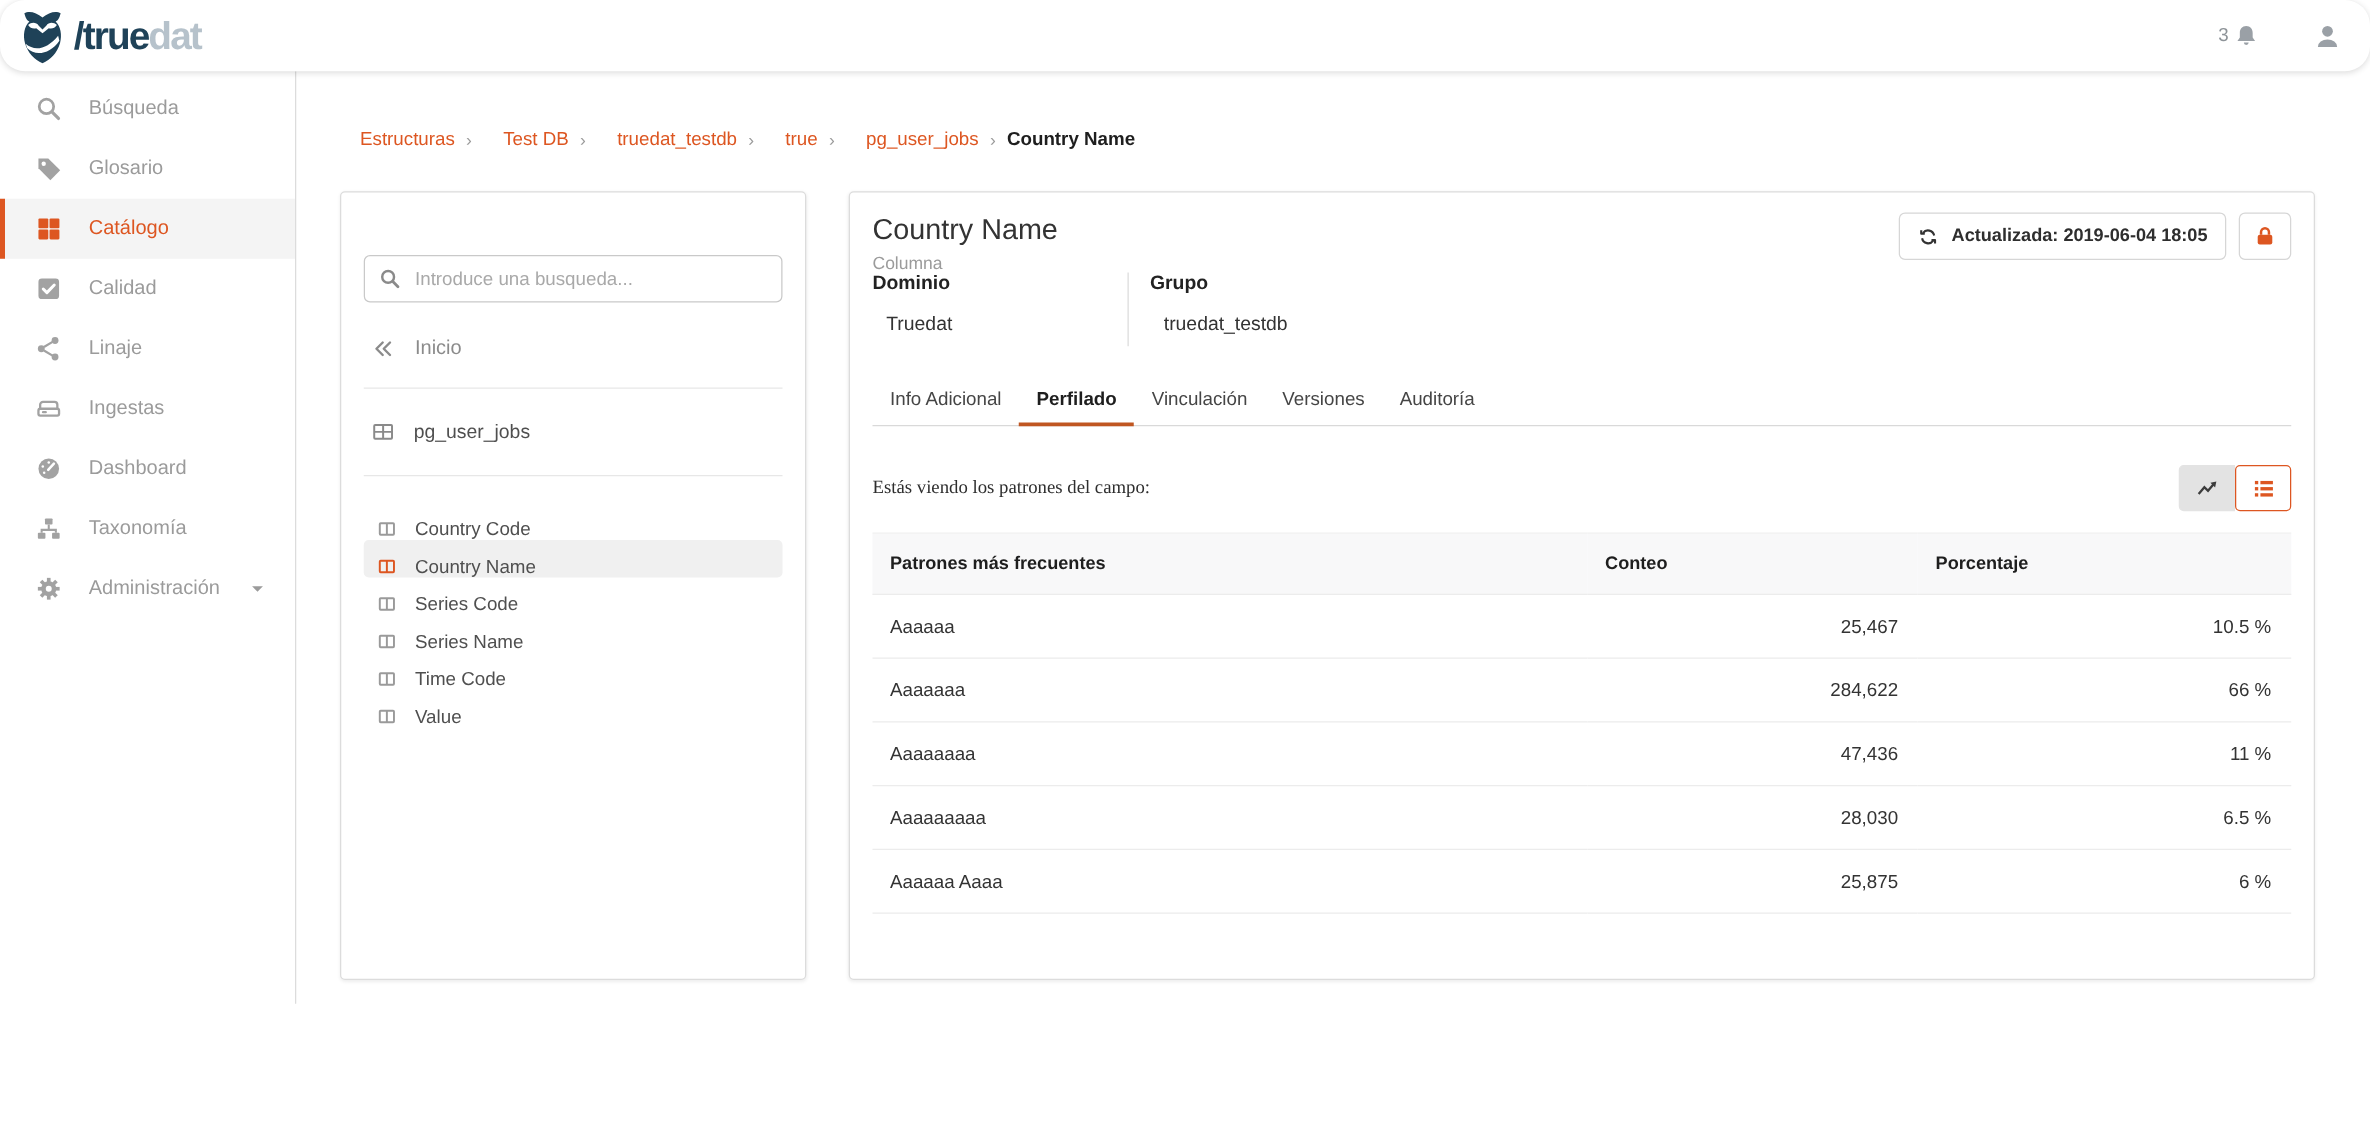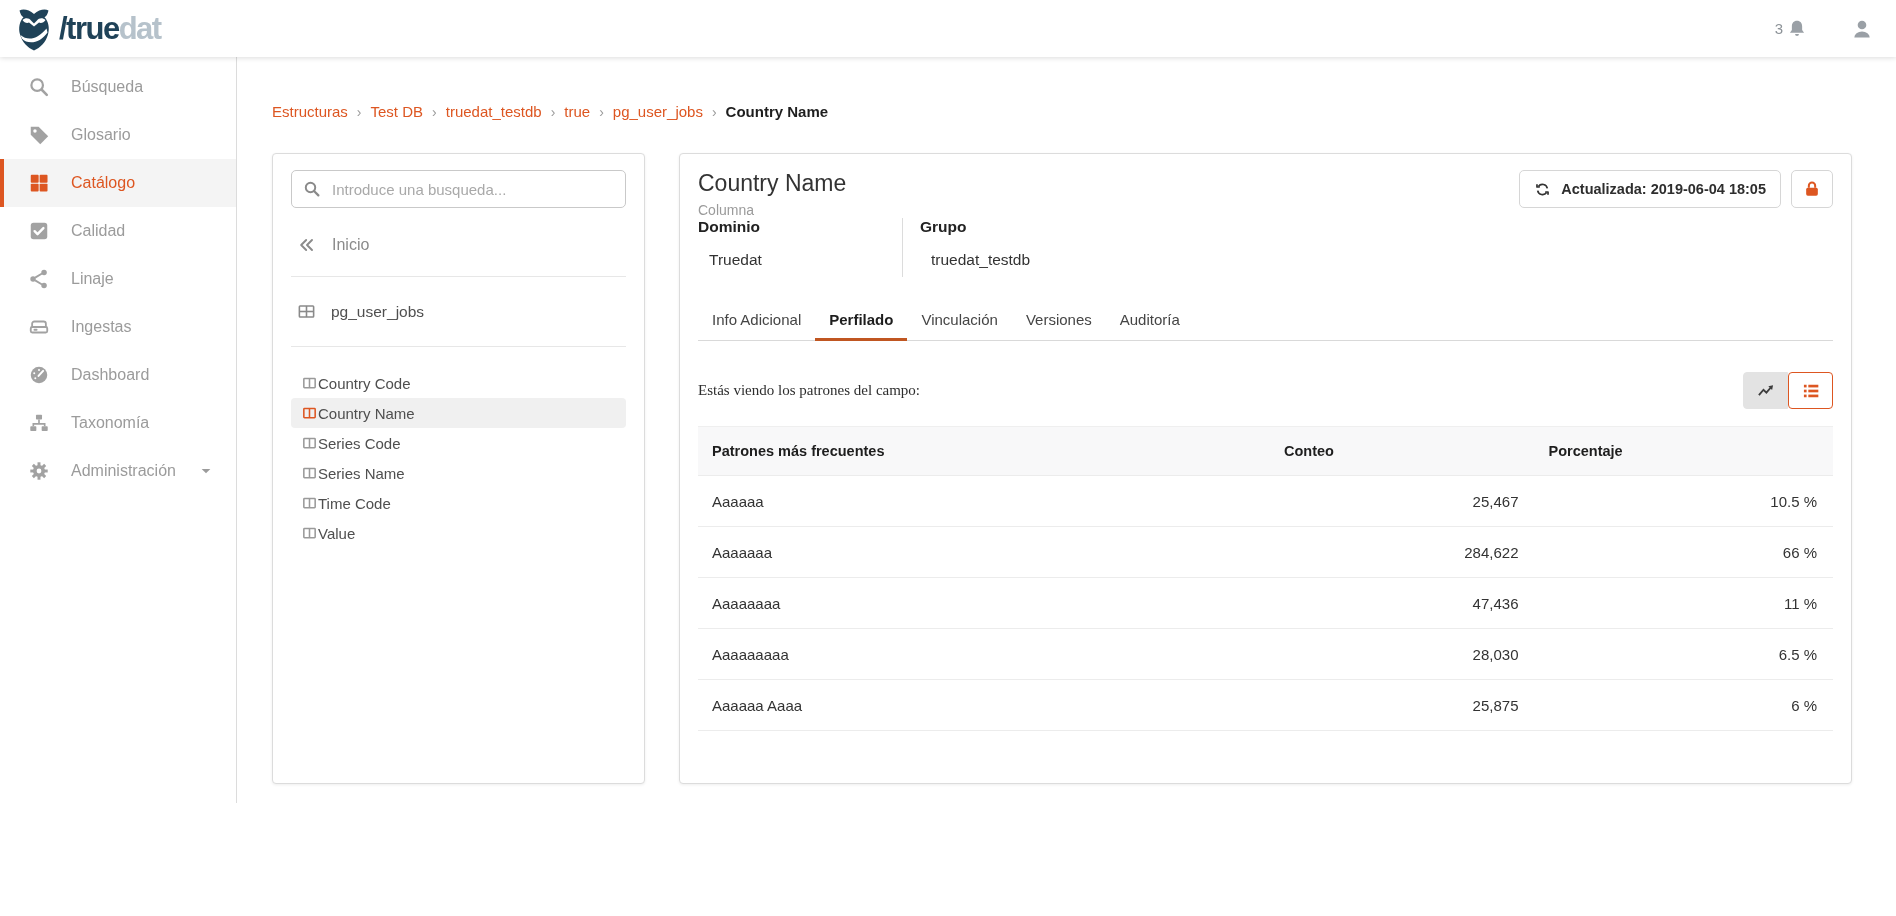--- a/index.html
+++ b/index.html
@@ -8,20 +8,21 @@
     font-family: "Liberation Sans", "DejaVu Sans", sans-serif;
     background:#ffffff; color:#333; overflow:hidden;
   }
   svg { display:block; }
 
   
   .topbar{
     height:57px; display:flex; align-items:center;
     padding:0 22px 0 14px; background:#fff; position:relative; z-index:20;
     box-shadow:0 1px 5px rgba(0,0,0,.14);
+    border-radius:20px;
   }
   .logo{ display:flex; align-items:center; gap:5px; cursor:pointer; }
   .logo-text{ font-size:31px; font-weight:800; letter-spacing:-1.5px; color:#1f4258; }
   .logo-text .lt{ color:#b6c2cb; }
   .topbar-right{ margin-left:auto; display:flex; align-items:center; }
   .notif{ display:flex; align-items:center; gap:3px; color:#9aa0a6; font-size:15px; cursor:pointer; }
   .notif .num{ color:#8d9398; }
   .user-btn{ margin-left:42px; color:#9aa0a6; cursor:pointer; }
 
   
@@ -34,54 +35,54 @@
   }
   .side-item .sicon{ width:22px; height:22px; color:#a2a2a2; flex:0 0 22px; }
   .side-item.active{ background:#f4f4f4; border-left-color:#dd5621; color:#dd5621;text-align:right; }
   .side-item.active .sicon{ color:#dd5621; }
   .side-item .chev{ margin-left:auto; color:#9b9b9b; }
 
   .content{ flex:1; padding:46px 44px 0 35px; }
 
   
   .breadcrumb{ display:flex; align-items:center; gap:9px; font-size:15px; }
-  .crumb{ color:#dd5621; cursor:pointer; }
+  .crumb{ color:#dd5621; cursor:pointer;margin-left:16px; }
   .crumb-sep{ color:#9b9b9b; font-size:14px; }
   .crumb-current{ color:#1e1e1e; font-weight:bold; }
 
   
   .cards{ display:flex; align-items:flex-start; gap:34px; margin-top:33px; }
   .card{
     background:#fff; border:1px solid #dcdcdc; border-radius:4px;
     box-shadow:0 1px 3px rgba(0,0,0,.07);
   }
 
   
   .browser-card{ width:373px; height:631px; padding:16px 18px; }
-  .search-box{ position:relative; }
+  .search-box{ position:relative;margin-top:34px; }
   .search-box .mag{ position:absolute; left:12px; top:10px; color:#8a8a8a; }
   .search-box input{
     width:100%; height:38px; border:1px solid #c9c9c9; border-radius:5px;
     padding:0 10px 0 40px; font-size:15px; color:#555; outline:none;
     font-family:"Liberation Sans", sans-serif;
   }
   .search-box input::placeholder{ color:#a9a9a9; }
   .home-row{
     margin-top:27px; display:flex; align-items:center; gap:15px;
     color:#8b8b8b; font-size:16px; padding:0 6px; cursor:pointer;
   }
   .divider{ border:none; border-top:1px solid #e7e7e7; margin:21px 0; }
   .tbl-row{
     display:flex; align-items:center; gap:15px; padding:4px 6px;
     color:#4f4f4f; font-size:15.5px; cursor:pointer;
   }
   .tbl-row .ticon{ color:#8a8a8a; }
   .col-list{ margin-top:8px; }
   .col-row{
-    height:30px; display:flex; align-items:center; 
+    height:30px; display:flex; align-items:flex-end; gap:14px;
     padding:0 10px; border-radius:4px; color:#4f4f4f; font-size:15px; cursor:pointer;
   }
   .col-row .cicon{ color:#9a9a9a; }
   .col-row.selected{ background:#f0f0f0; }
   .col-row.selected .cicon{ color:#dd5621; }
 
   
   .detail-card{ flex:1; height:631px; padding:16px 18px; }
   .detail-header{ display:flex; align-items:flex-start; }
   .d-title{ font-size:23px; font-weight:400; color:#333; }

